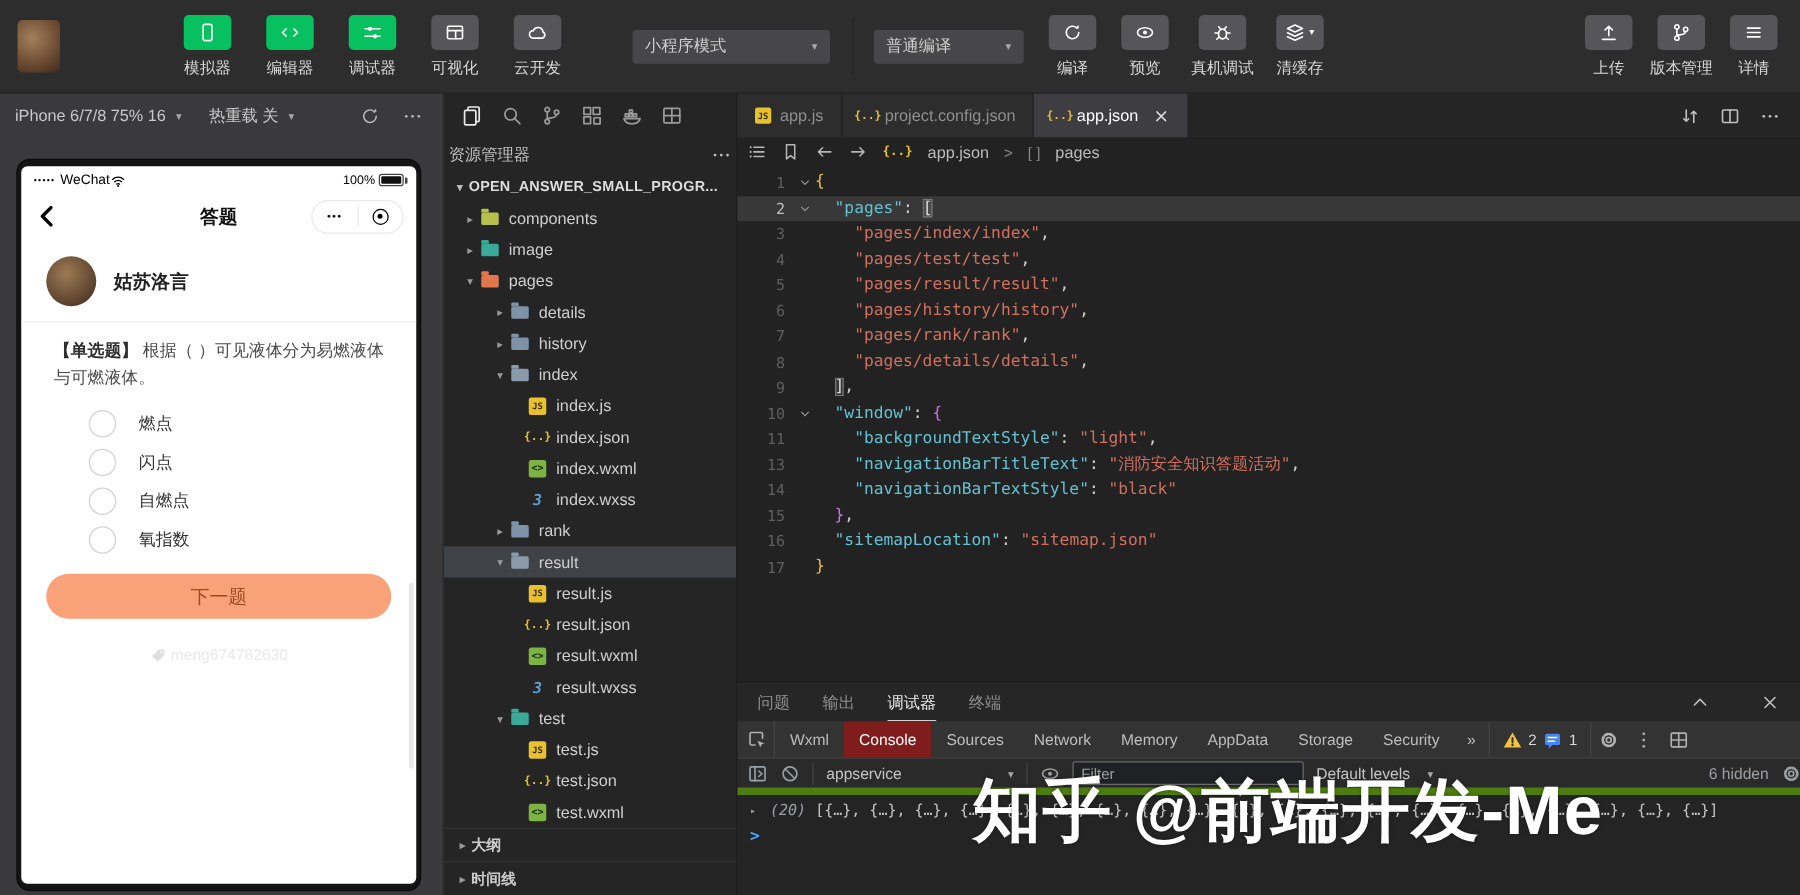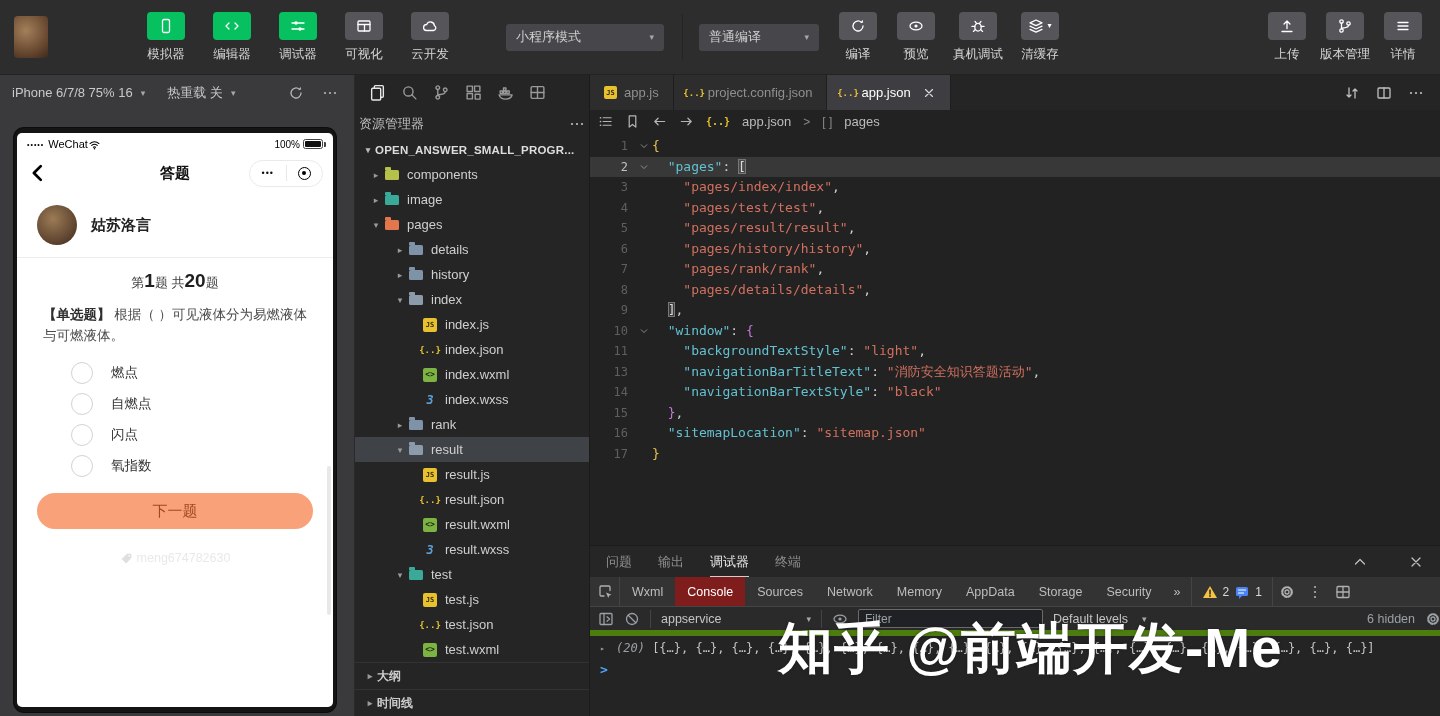--- a/index.html
+++ b/index.html
@@ -370,38 +370,35 @@
               <span class="cap-target">
                   <i></i>
                 </span>
             </span>
           </div>
           <div class="profile">
             <span class="pavatar"></span>
             <span class="pname">姑苏洛言</span>
           </div>
           <div class="pdivider"></div>
-          <div class="progress">
-            <span>第</span><b>1</b><span>题 共</span><b>20</b><span>题</span>
-          </div>
           <div class="question">
             <b>【单选题】</b><span> 根据（ ）可见液体分为易燃液体与可燃液体。</span>
           </div>
           <div class="options" id="options">
               <div class="opt">
                 <span class="radio"></span>
                 <span>燃点</span>
               </div>
               <div class="opt">
                 <span class="radio"></span>
-                <span>自燃点</span>
+                <span>闪点</span>
               </div>
               <div class="opt">
                 <span class="radio"></span>
-                <span>闪点</span>
+                <span>自燃点</span>
               </div>
               <div class="opt">
                 <span class="radio"></span>
                 <span>氧指数</span>
               </div>
             </div>
           <div class="next-btn">下一题</div>
           <div class="p-water">
             <span class="ic" id="ic-tag">
                 <svg viewBox="0 0 16 16">

